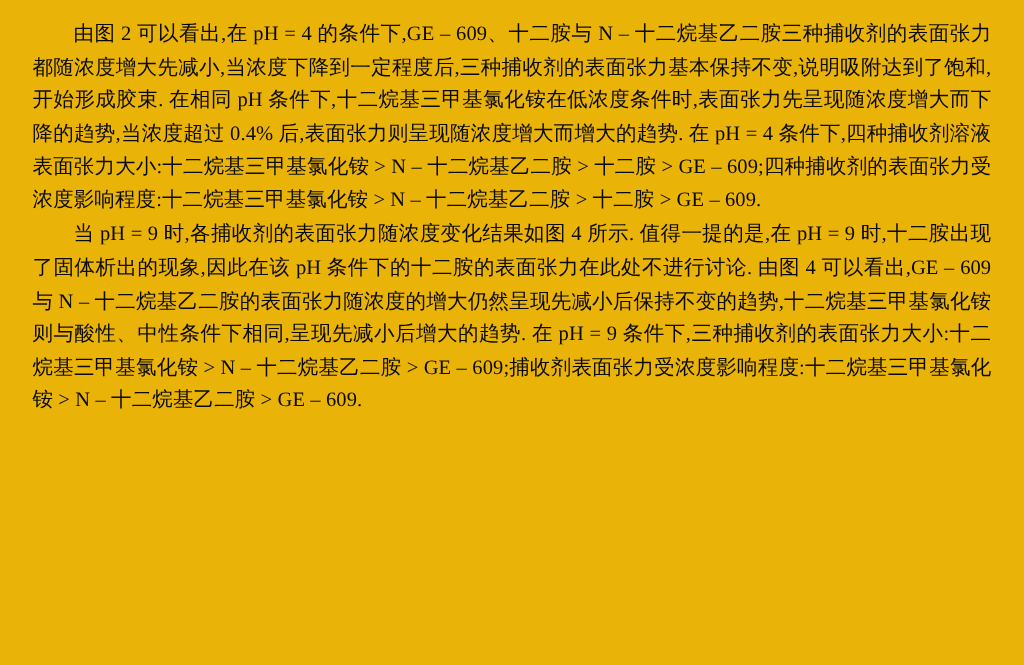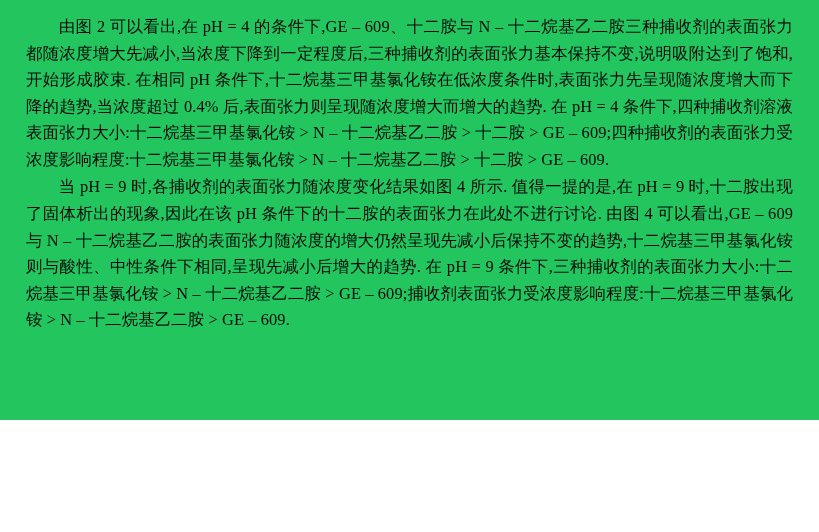--- a/index.html
+++ b/index.html
@@ -10,23 +10,23 @@
   body {
     width: 819px;
     height: 532px;
     overflow: hidden;
     font-family: "Liberation Serif", "DejaVu Serif", serif;
     color: #0a0a0a;
   }
   .page {
     box-sizing: border-box;
     width: 819px;
-    height: 420px;
+    height: 532px;
     padding: 14px 26px 10px 26px;
-    background: #22c55e;
+    background: #eab308;
   }
   .para {
     font-size: 16.4px;
     line-height: 1.62;
     text-align: justify;
     text-justify: inter-ideograph;
     text-indent: 2em;
     margin: 0 0 1px 0;
     letter-spacing: 0.1px;
     word-break: break-all;

